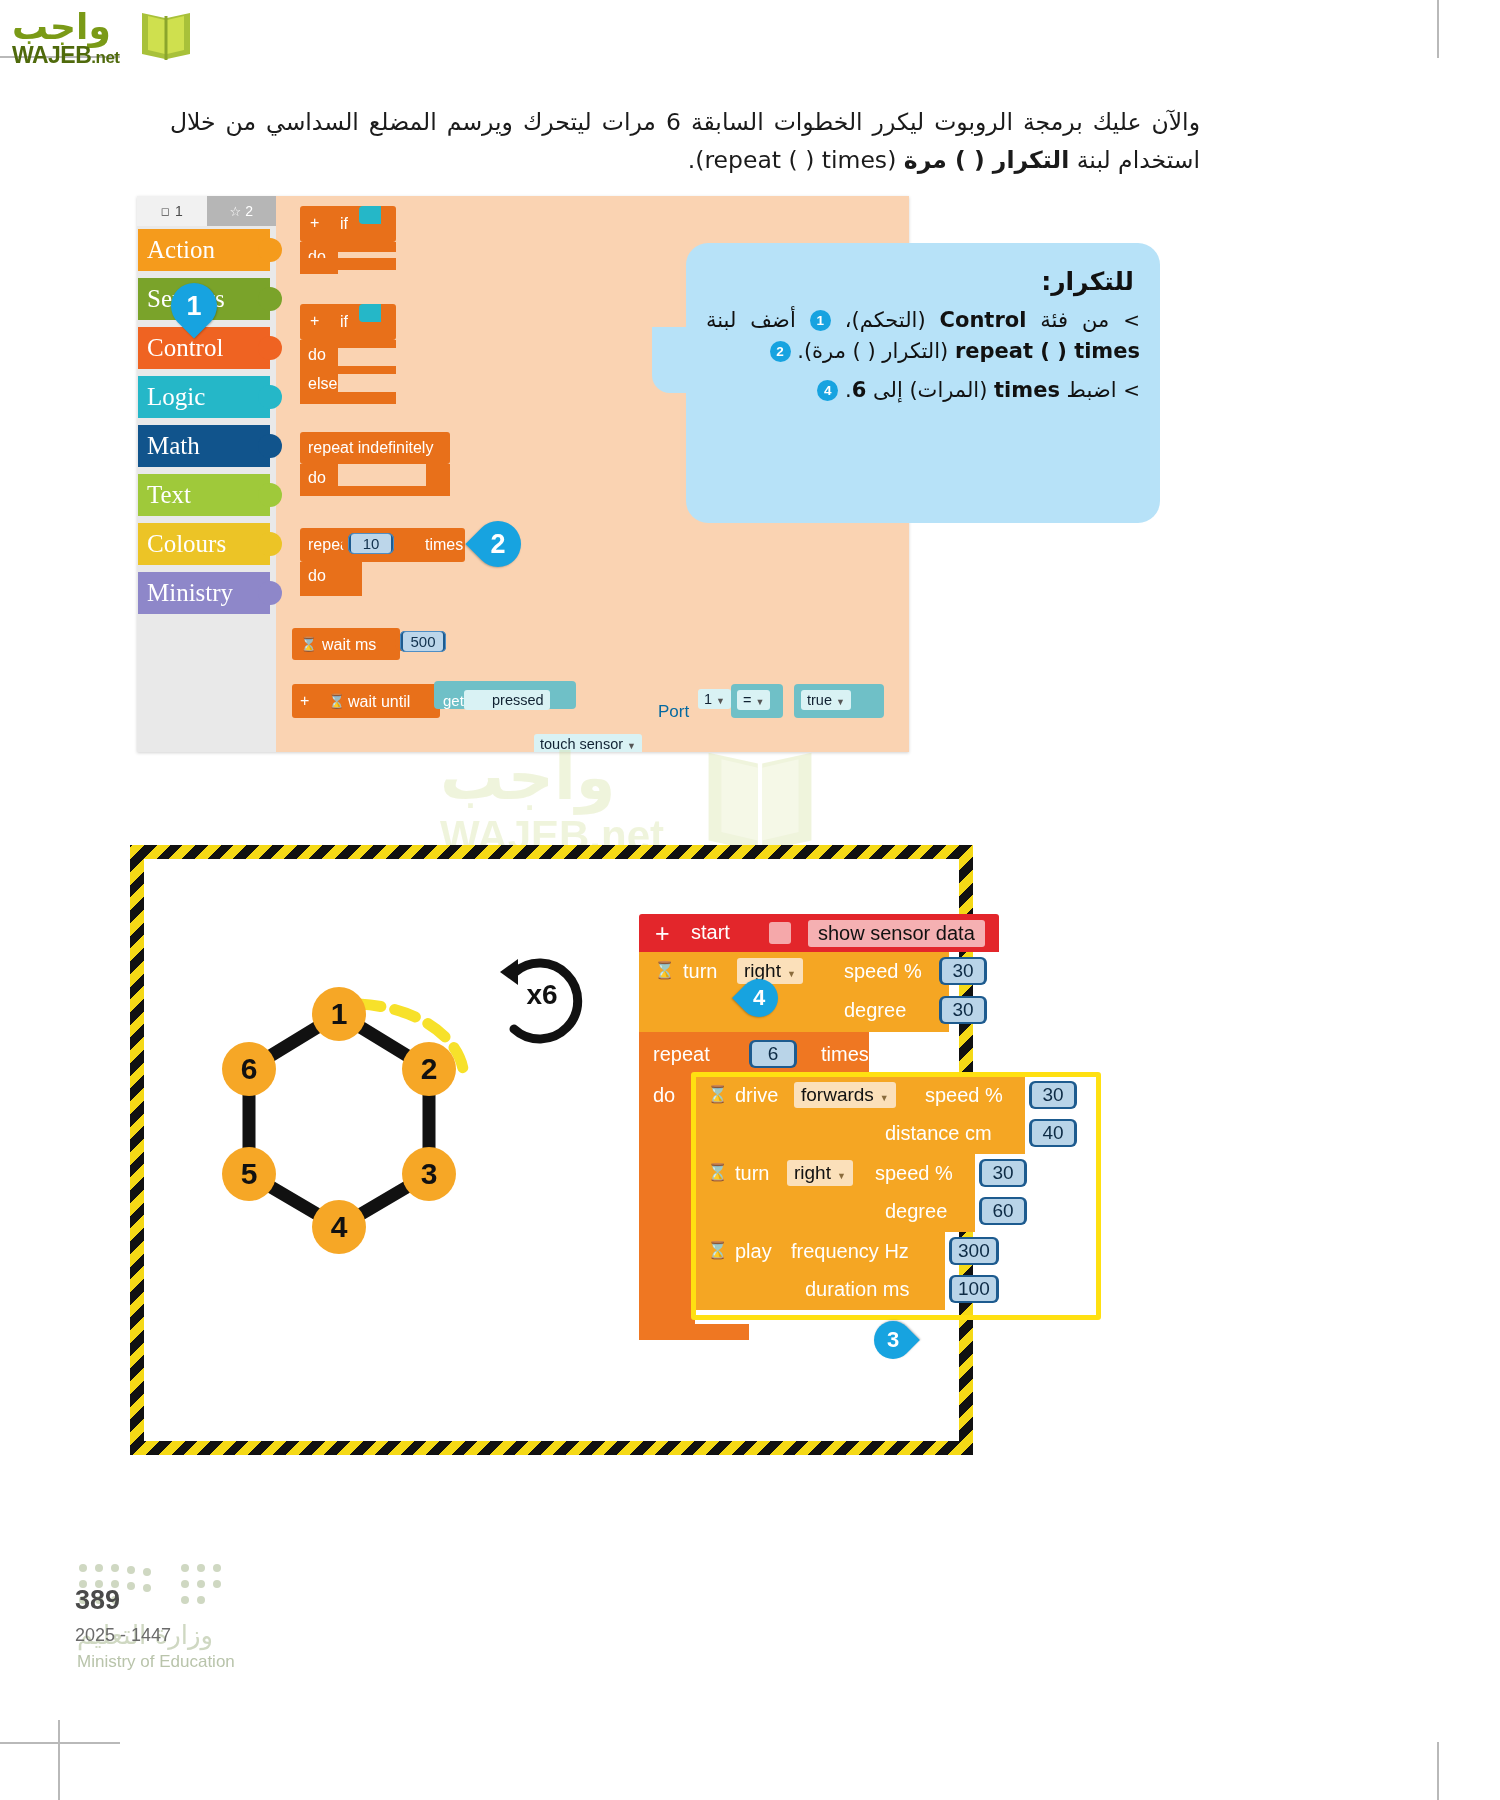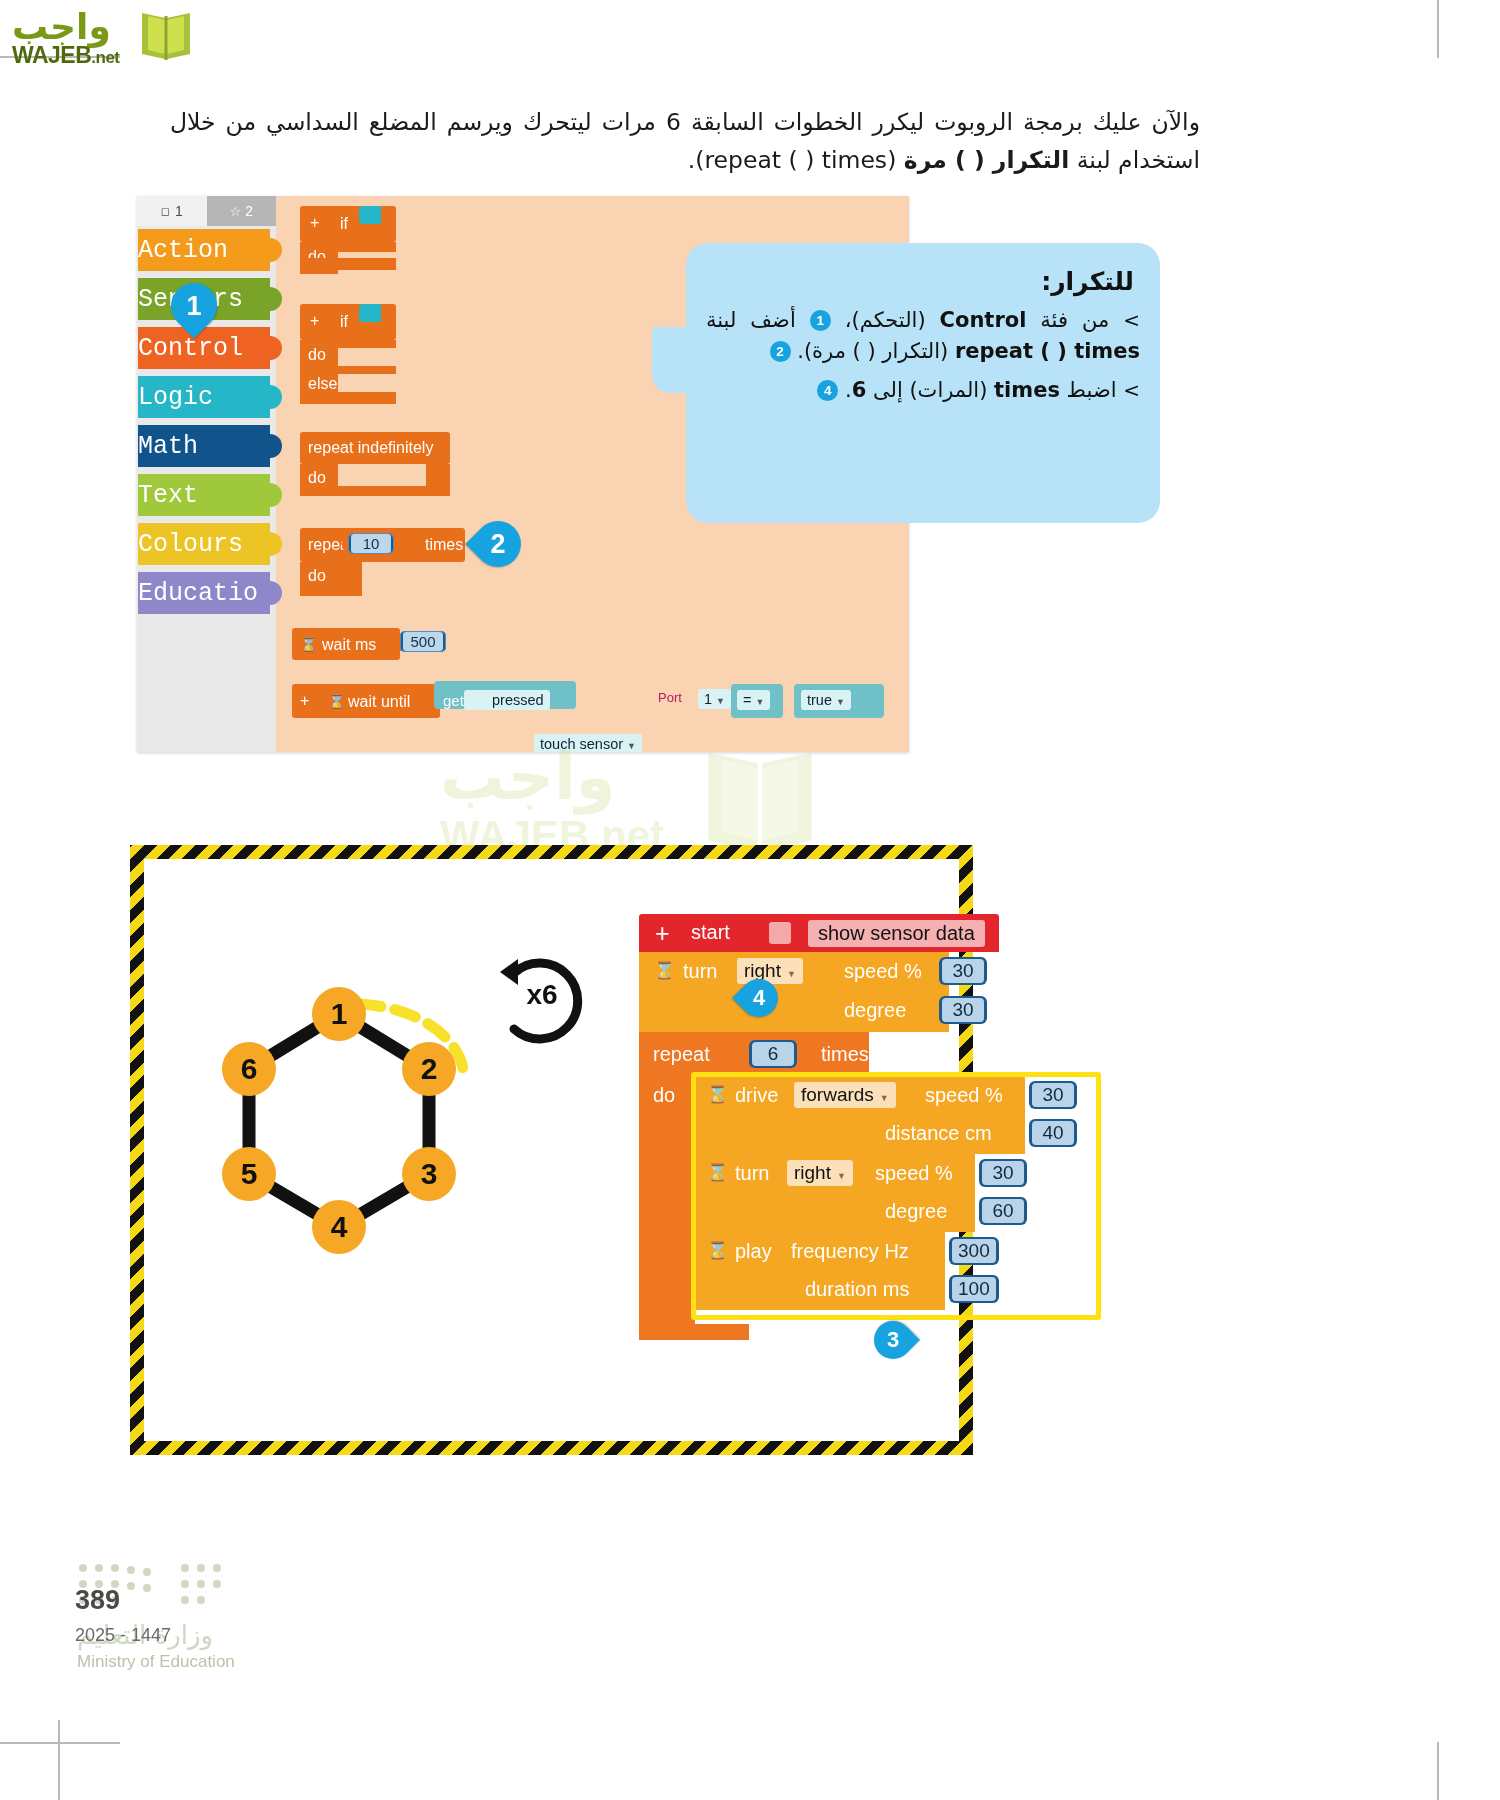--- a/index.html
+++ b/index.html
@@ -52,22 +52,22 @@
     flex:1;display:flex;align-items:center;justify-content:center;
     font-size:14px;color:#4a4a4a;
   }
   .pal-tab.t1{background:#f1f1f1;}
   .pal-tab.t2{background:#b6b6b6;color:#ffffff;}
   .cat{
     position:absolute;left:1px;width:132px;height:42px;
     display:flex;align-items:center;
   }
   .cat .lbl{
-    font-size:25px;color:#ffffff;
-    font-family:Liberation Mono, monospace;
+    font-size:25px;color:#ffffff;padding-left:9px;
+    font-family:Liberation Serif, serif;
   }
   .cat .knob{
     position:absolute;right:-12px;top:9px;width:24px;height:24px;border-radius:50%;
   }
   
   .ws{position:absolute;left:139px;top:0;right:0;bottom:0;}
   .blk{position:absolute;background:#e8701a;color:#fff;font-size:16px;}
   .blk .t{position:absolute;white-space:nowrap;}
   .cmouth{position:absolute;background:#fad3b2;}
   .numfield{
@@ -274,21 +274,21 @@
     </div>
     <div class="cat" style="top:278px;background:#9fc93a;">
       <span class="lbl">Text</span>
       <span class="knob" style="background:#9fc93a;"></span>
     </div>
     <div class="cat" style="top:327px;background:#ecc426;">
       <span class="lbl">Colours</span>
       <span class="knob" style="background:#ecc426;"></span>
     </div>
     <div class="cat" style="top:376px;background:#8e87c9;">
-      <span class="lbl">Education</span>
+      <span class="lbl">Ministry</span>
       <span class="knob" style="background:#8e87c9;"></span>
     </div>
   </div>
 
   <div class="ws">
 
     <div class="blk" style="left:24px;top:10px;width:96px;height:36px;border-radius:3px;">
       <span class="t" style="left:10px;top:8px;">+</span>
       <span class="t" style="left:40px;top:9px;">if</span>
     </div>
@@ -355,21 +355,21 @@
       <span style="position:absolute;left:9px;top:11px;color:#fff;font-size:15px;">get</span>
       <span class="dd" style="left:30px;top:9px;padding-left:28px;">
         <span>pressed</span>
       </span>
     </div>
     <div class="sensorblk" style="left:156px;top:485px;width:0;height:0;"></div>
     <div class="dd" style="left:258px;top:494px;margin-top:44px;">
       <span>touch sensor</span><span class="car">▼</span>
     </div>
     <div class="sensorblk" style="left:245px;top:485px;width:180px;height:40px;z-index:-1;"></div>
-    <div style="position:absolute;left:382px;top:494px;color:#be185d;font-size:13px;">Port</div>
+    <div style="position:absolute;left:382px;top:506px;color:#0369a1;font-size:17px;">Port</div>
     <div class="dd" style="left:422px;top:493px;">
       <span>1</span><span class="car">▼</span>
     </div>
     <div class="sensorblk" style="left:455px;top:488px;width:52px;height:34px;">
       <span class="dd" style="left:6px;top:6px;">
         <span>=</span><span class="car">▼</span>
       </span>
     </div>
     <div class="sensorblk" style="left:518px;top:488px;width:90px;height:34px;">
       <span class="dd" style="left:7px;top:6px;">

